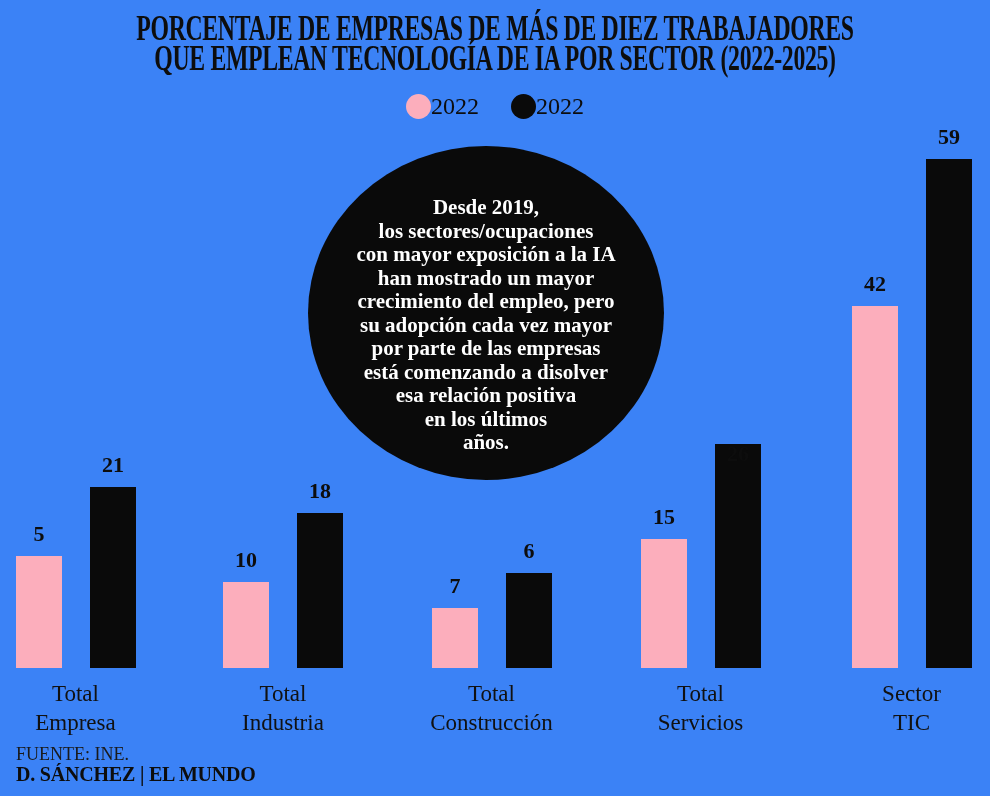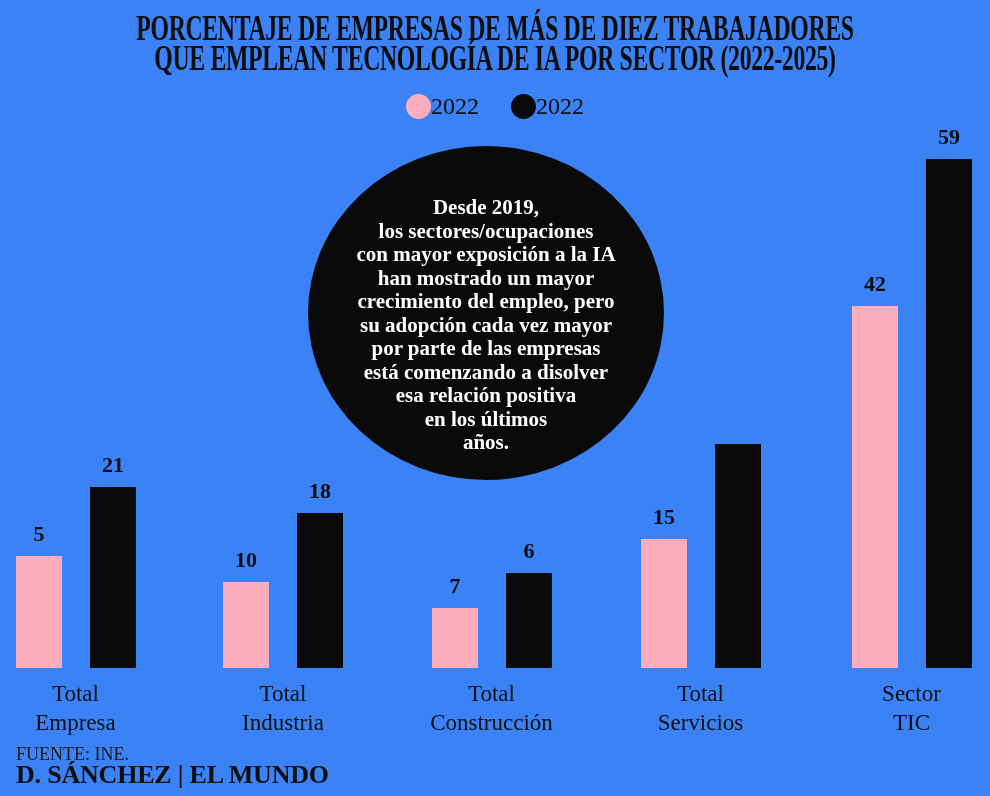--- a/index.html
+++ b/index.html
@@ -53,21 +53,21 @@
     font-size:23px;line-height:29px;color:#111111;
     white-space:pre-line;
   }
   
   .footer-source{
     position:absolute;left:16px;top:745px;
     font-size:18px;line-height:19px;color:#1a1a1a;
   }
   .footer-credit{
     position:absolute;left:16px;top:764px;
-    font-size:26px;line-height:21px;font-weight:bold;color:#0d0d0d;
+    font-size:20px;line-height:21px;font-weight:bold;color:#0d0d0d;
     letter-spacing:-0.2px;
   }
 </style>
 </head>
 <body>
 
 <div class="canvas">
 
   <div class="title">PORCENTAJE DE EMPRESAS DE MÁS DE DIEZ TRABAJADORES
 QUE EMPLEAN TECNOLOGÍA DE IA POR SECTOR (2022-2025)</div>

